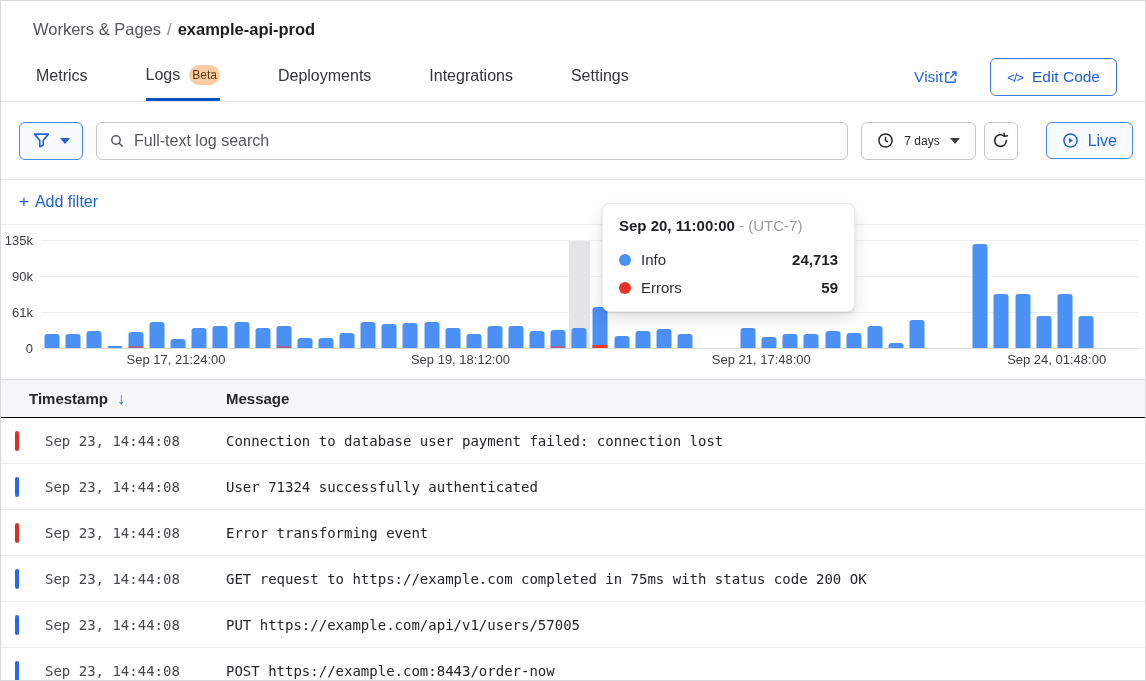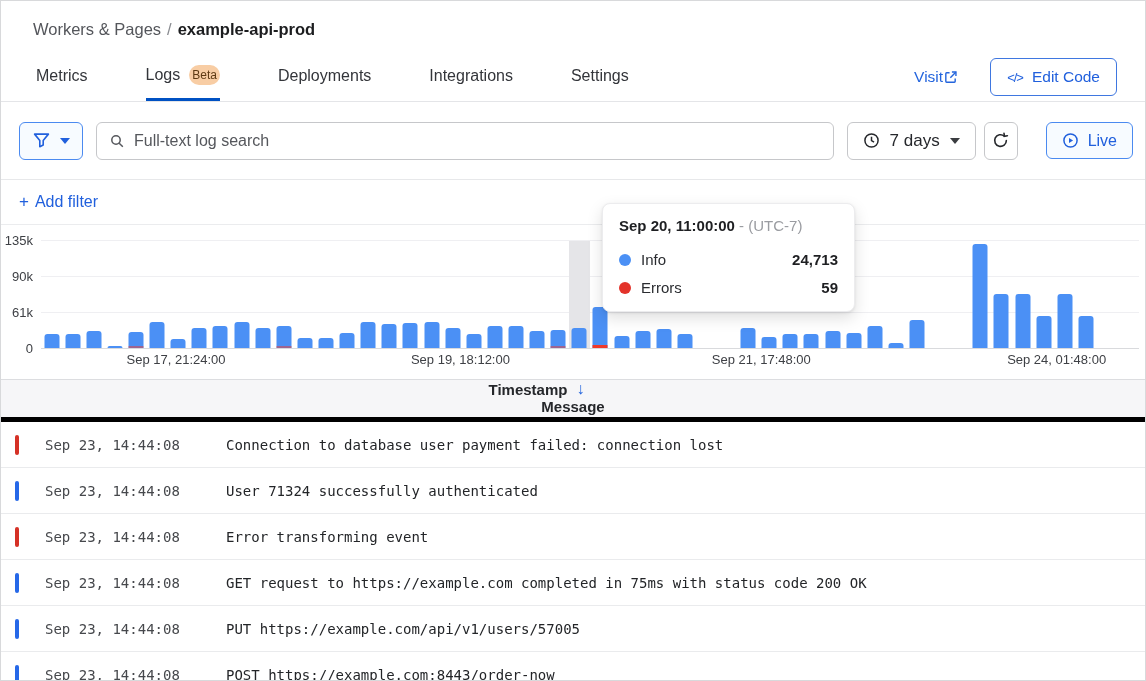--- a/index.html
+++ b/index.html
@@ -29,21 +29,21 @@
   .filter-btn { width:64px; height:38px; border:1px solid #4b8af0; background:#f7fbff; border-radius:6px;
                 display:flex; align-items:center; justify-content:center; gap:10px; cursor:pointer; box-sizing:border-box; }
   .caret { width:0; height:0; border-left:5px solid transparent; border-right:5px solid transparent;
            border-top:6px solid #2160dd; }
   .caret.dark { border-top-color:#3a3c40; }
   .search-box { flex:1; height:38px; border:1px solid #c6c7ca; border-radius:6px; margin:0 13px;
                 display:flex; align-items:center; padding:0 12px; gap:9px; background:#fff; box-sizing:border-box; }
   .search-box input { border:none; outline:none; flex:1; font-size:16px; color:#a16207; background:transparent; }
   .search-box input::placeholder { color:#55575c; opacity:1; }
   .range-btn { height:38px; border:1px solid #c6c7ca; background:#fff; border-radius:6px; padding:0 15px;
-               display:flex; gap:10px; align-items:center; font-size:17px; color:#26282c; cursor:pointer; box-sizing:border-box; }
+               display:flex; gap:10px; align-items:center; font-size:12px; color:#26282c; cursor:pointer; box-sizing:border-box; }
   .refresh-btn { width:34px; height:38px; margin-left:8px; border:1px solid #c6c7ca; border-radius:6px;
                  background:#fff; display:flex; align-items:center; justify-content:center; cursor:pointer; box-sizing:border-box; }
   .live-btn { margin-left:28px; height:37px; border:1px solid #4b8af0; background:#f7fbff; border-radius:6px;
               padding:0 15px; display:flex; gap:9px; align-items:center; color:#2160dd; font-size:16px; cursor:pointer; box-sizing:border-box; }
 
   
   .add-filter-row { height:44px; border-bottom:1px solid #ebecee; display:flex; align-items:center; padding-left:18px; }
   .add-filter { color:#2160dd; font-size:16px; cursor:pointer; display:flex; gap:6px; align-items:center; }
   .add-filter .plus { font-size:17px; }
 
@@ -69,22 +69,22 @@
              box-shadow:0 6px 16px rgba(0,0,0,.13), 0 1px 3px rgba(0,0,0,.08); z-index:5; }
   .tooltip-title { font-size:15px; font-weight:700; color:#1e1f22; }
   .tooltip-title .tz { color:#9a9ca1; font-weight:400; }
   .tooltip-row { display:flex; align-items:center; gap:10px; margin-top:11px; font-size:15px; color:#2a2c30; }
   .tooltip-row:first-of-type { margin-top:17px; }
   .dot { width:12px; height:12px; border-radius:50%; flex:none; }
   .tooltip-value { margin-left:auto; font-weight:700; color:#1e1f22; }
 
   
   .log-table { border-top:1px solid #dcdde0; }
-  .table-header { height:37px; background:#f6f6f8; border-bottom:5px solid #000000;
-                  display:flex; align-items:center; font-size:15px; font-weight:700; color:#25272b;flex-direction:column; }
+  .table-header { height:37px; background:#f6f6f8; border-bottom:1px solid #000000;
+                  display:flex; align-items:center; font-size:15px; font-weight:700; color:#25272b; }
   .col-timestamp { width:225px; padding-left:28px; box-sizing:border-box; display:flex; gap:9px; align-items:center; }
   .sort-icon { color:#2465dd; font-weight:400; font-size:16px; }
   .col-message { flex:1; }
   .log-row { height:45px; display:flex; align-items:center; border-bottom:1px solid #eaebed;
              position:relative; background:#fff; }
   .marker { position:absolute; left:14px; top:50%; transform:translateY(-50%);
             width:4px; height:20px; border-radius:2px; }
   .marker.error { background:#d53126; }
   .marker.info  { background:#2668e8; }
   .row-timestamp { width:225px; padding-left:44px; box-sizing:border-box; flex:none;

